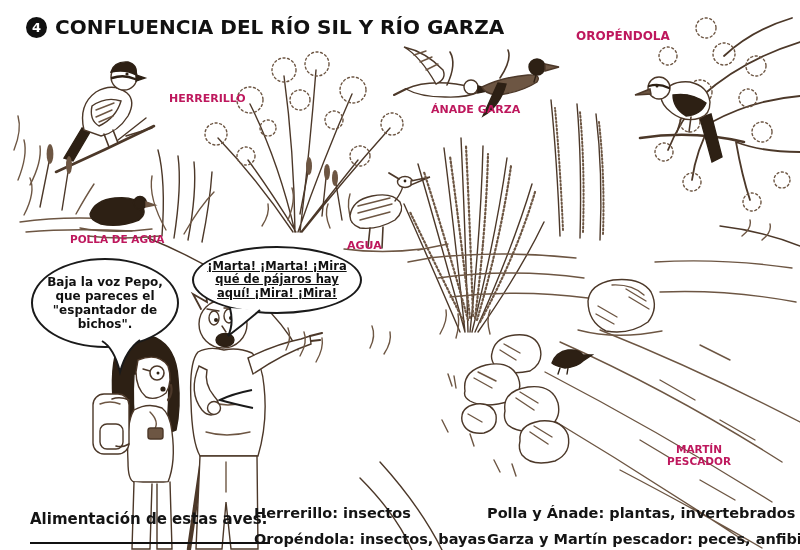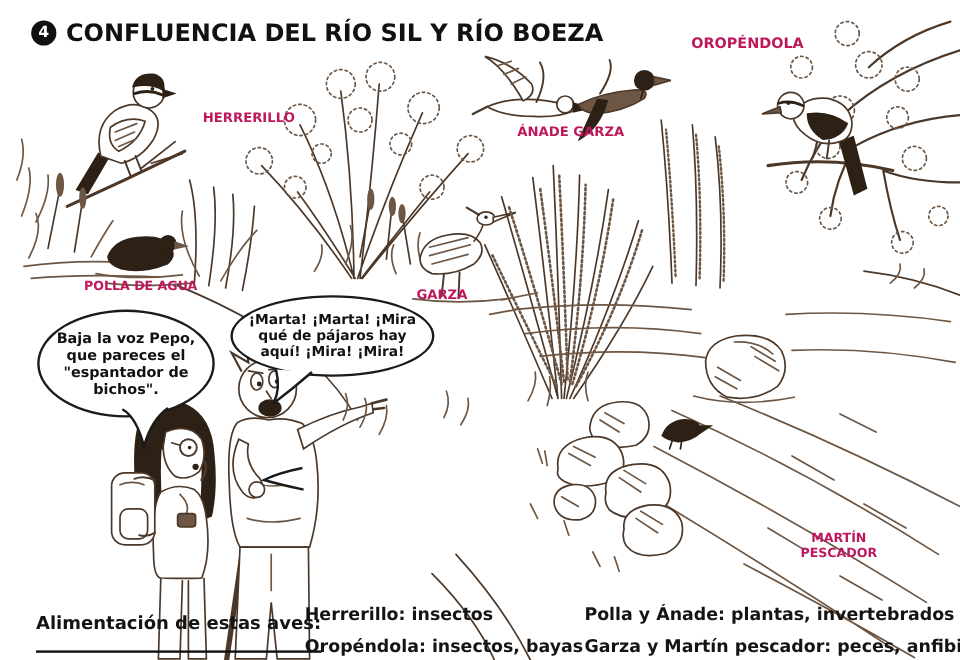--- a/index.html
+++ b/index.html
@@ -21,21 +21,21 @@
     position:absolute;z-index:4;font-weight:bold;color:#be185d;
     font-size:11px;letter-spacing:0px;white-space:nowrap;
   }
   .bubble{
     position:absolute;z-index:6;background:#fff;border:2px solid #1a1a1a;border-radius:50%;
     display:flex;align-items:center;justify-content:center;text-align:center;
     font-weight:bold;color:#111;line-height:1.18;
   }
   .tail{position:absolute;z-index:7;overflow:visible;}
   #bubble-marta{left:31px;top:258px;width:148px;height:90px;font-size:12px;padding:2px 10px;box-sizing:border-box;}
-  #bubble-pepo{left:192px;top:246px;width:170px;height:68px;font-size:11.5px;padding:2px 12px;box-sizing:border-box;}
+  #bubble-pepo{left:192px;top:246px;width:170px;height:68px;font-size:11.5px;padding:2px 12px;box-sizing:border-box;text-decoration:underline;}
   #bubble-guide{left:240px;top:360px;width:222px;height:100px;font-size:11.5px;padding:2px 14px;box-sizing:border-box;}
   .footer{position:absolute;z-index:5;bottom:0;left:0;width:800px;height:62px;}
   .feed-heading{
     position:absolute;left:30px;top:22px;font-size:15px;font-weight:bold;
     border-bottom:2px solid #111;padding-bottom:14px;white-space:nowrap;
   }
   .feed-col{position:absolute;top:12px;font-size:14.5px;font-weight:bold;white-space:nowrap;}
   .feed-col span{display:block;line-height:26px;}
   #feed-col1{left:254px;}
   #feed-col2{left:487px;}
@@ -264,27 +264,27 @@
 
       <g stroke="#6d5643">
         <path d="M300,356 Q308,342 304,332 M316,362 Q324,348 322,338 M286,350 Q292,338 288,328"></path>
         <path d="M370,348 Q376,336 372,326 M384,354 Q392,342 390,332"></path>
       </g>
     </g>
   </svg>
 
   <div class="title-row">
     <span class="num-badge">4</span>
-    <span class="page-title">CONFLUENCIA DEL RÍO SIL Y RÍO BOEZA</span>
+    <span class="page-title">CONFLUENCIA DEL RÍO SIL Y RÍO GARZA</span>
   </div>
 
   <span class="bird-label" style="left:142px;top:92px;margin-left:27px;">HERRERILLO</span>
   <span class="bird-label" style="left:70px;top:233px;font-size:10.5px;">POLLA DE AGUA</span>
   <span class="bird-label" style="left:431px;top:103px;">ÁNADE GARZA</span>
-  <span class="bird-label" style="left:347px;top:239px;">GARZA</span>
+  <span class="bird-label" style="left:347px;top:239px;">AGUA</span>
   <span class="bird-label" style="left:576px;top:29px;font-size:12px;">OROPÉNDOLA</span>
   <span class="bird-label" id="martin-label" style="left:634px;top:444px;margin-left:32px;">MARTÍN PESCADOR</span>
 
   <div class="bubble" id="bubble-marta">
     <span>Baja la voz Pepo, que pareces el "espantador de bichos".</span>
   </div>
   <svg class="tail" style="left:96px;top:338px;" width="50" height="40">
     <path d="M6,3 Q18,10 24,34 Q30,12 44,2" fill="#fff" stroke="#1a1a1a" stroke-width="2"></path>
   </svg>
 

